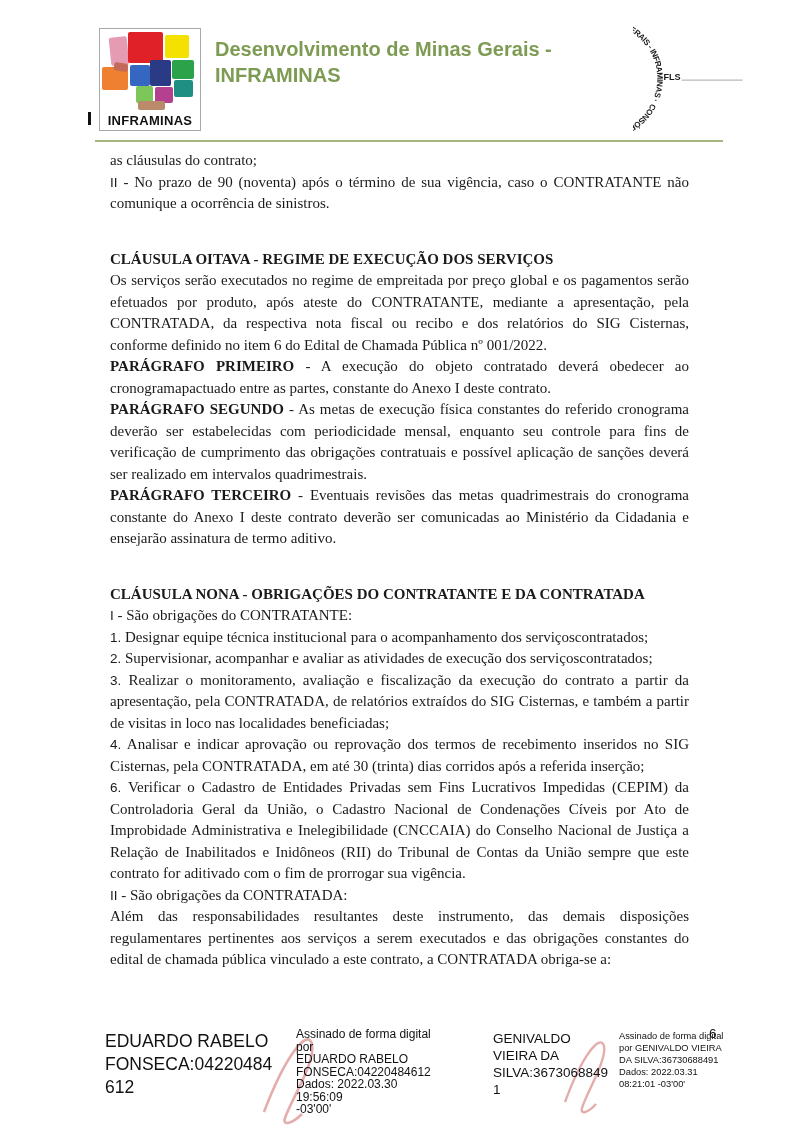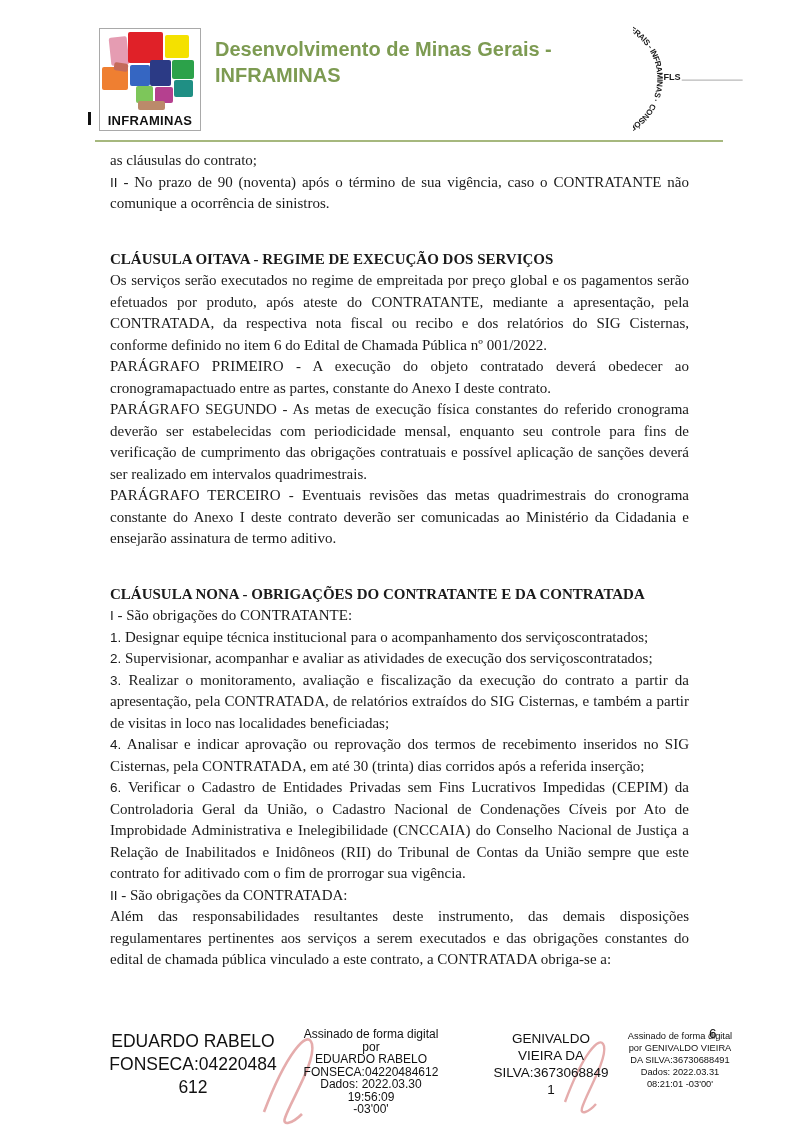--- a/index.html
+++ b/index.html
@@ -32,26 +32,26 @@
     border-top:2px solid #a6b87e;
   }
 
   
   .doc-body{
     position:absolute;left:110px;top:150px;width:579px;
     font-size:15px;line-height:21.5px;text-align:justify;
   }
   .doc-body p{margin:0;}
   .doc-body p.h{margin-top:34px;font-weight:700;}
-  .lead-b{font-weight:400;}
+  .lead-b{font-weight:700;}
   .lead-n{font-family:"Liberation Sans", sans-serif;font-size:13.5px;}
 
   
   .sig-area{position:absolute;left:0;top:1024px;width:800px;height:108px;
-    font-family:"Liberation Sans", sans-serif;text-align:center;}
+    font-family:"Liberation Sans", sans-serif;}
   .sig-name-left{
     position:absolute;left:105px;top:6px;width:176px;
     font-size:17.5px;line-height:23px;color:#111;
     overflow-wrap:anywhere;
   }
   .sig-detail-left{
     position:absolute;left:296px;top:4px;width:150px;
     font-size:12px;line-height:12.5px;color:#111;white-space:pre-line;
   }
   .sig-name-right{

